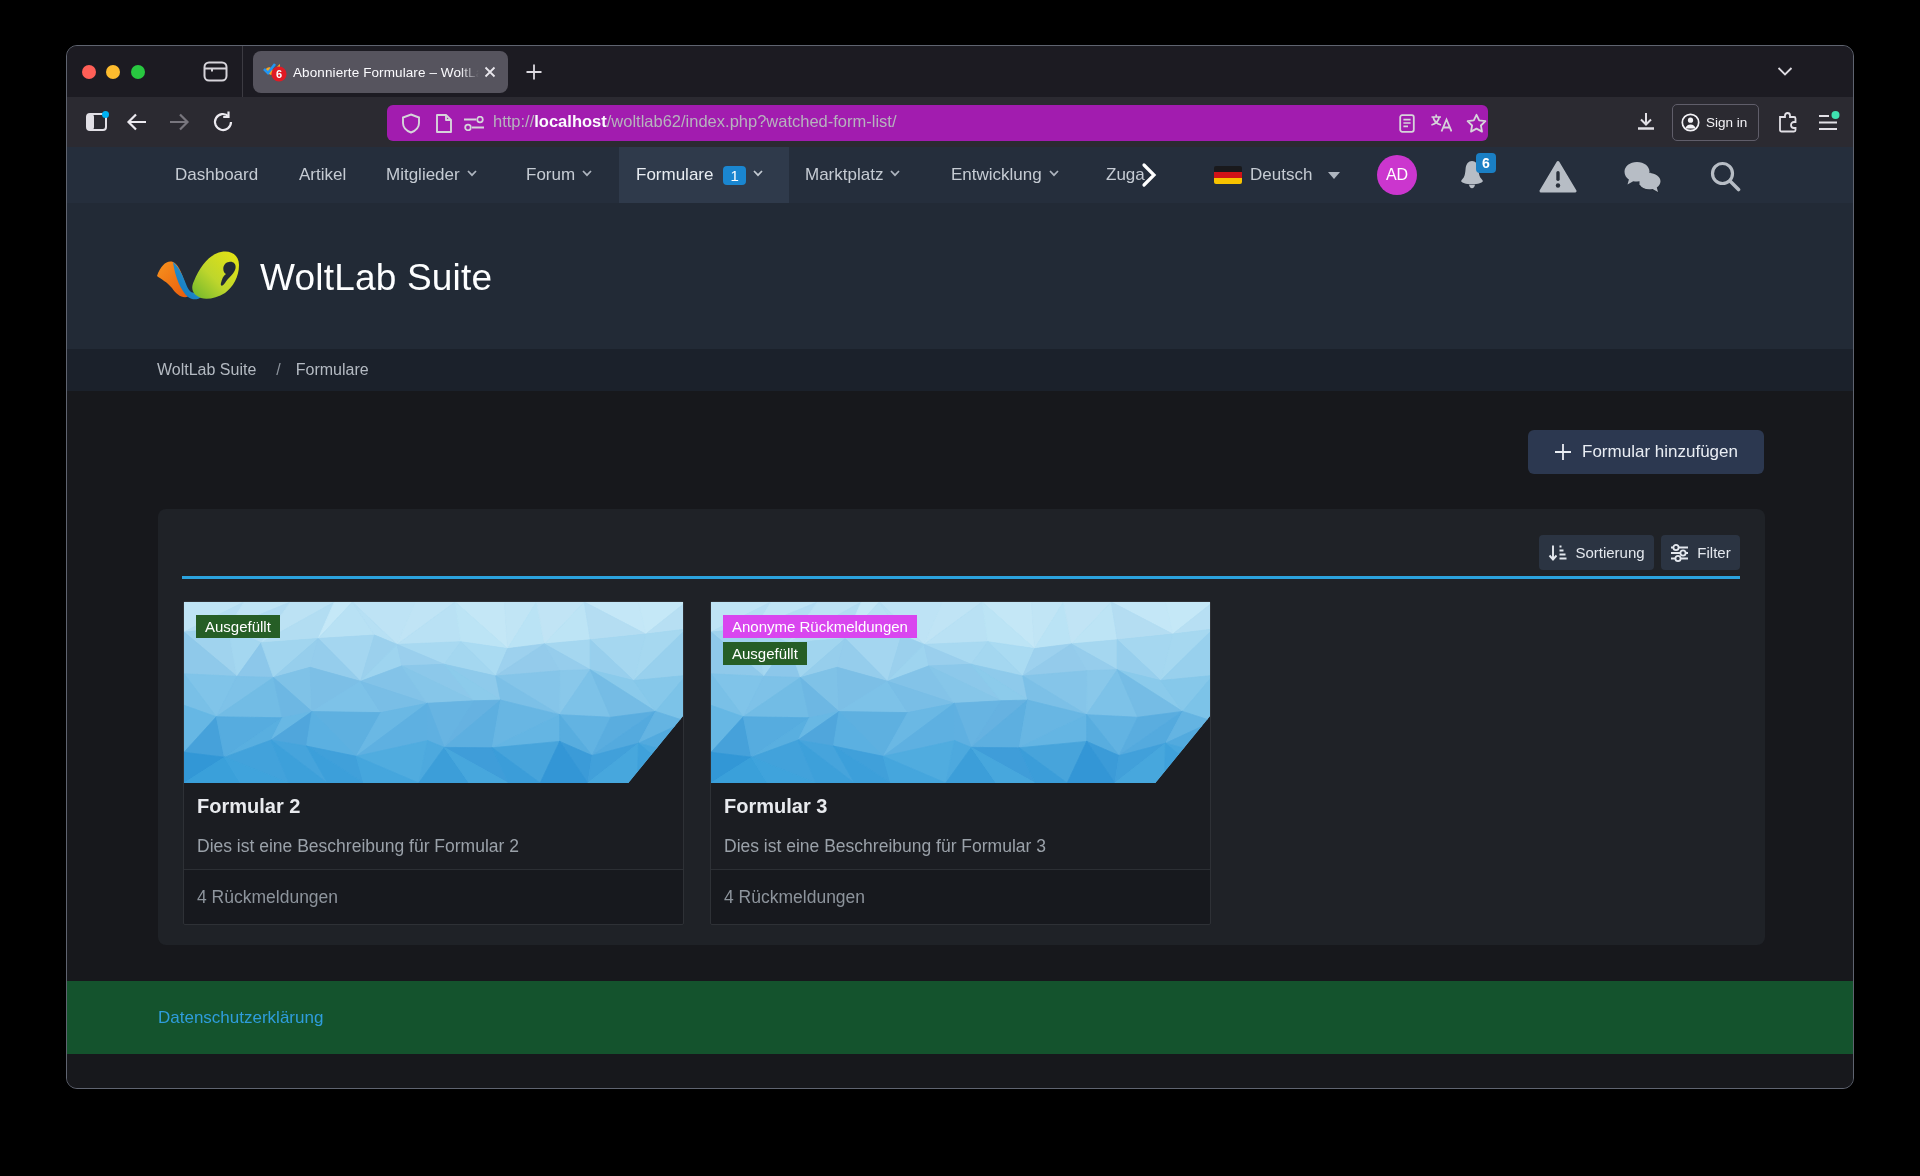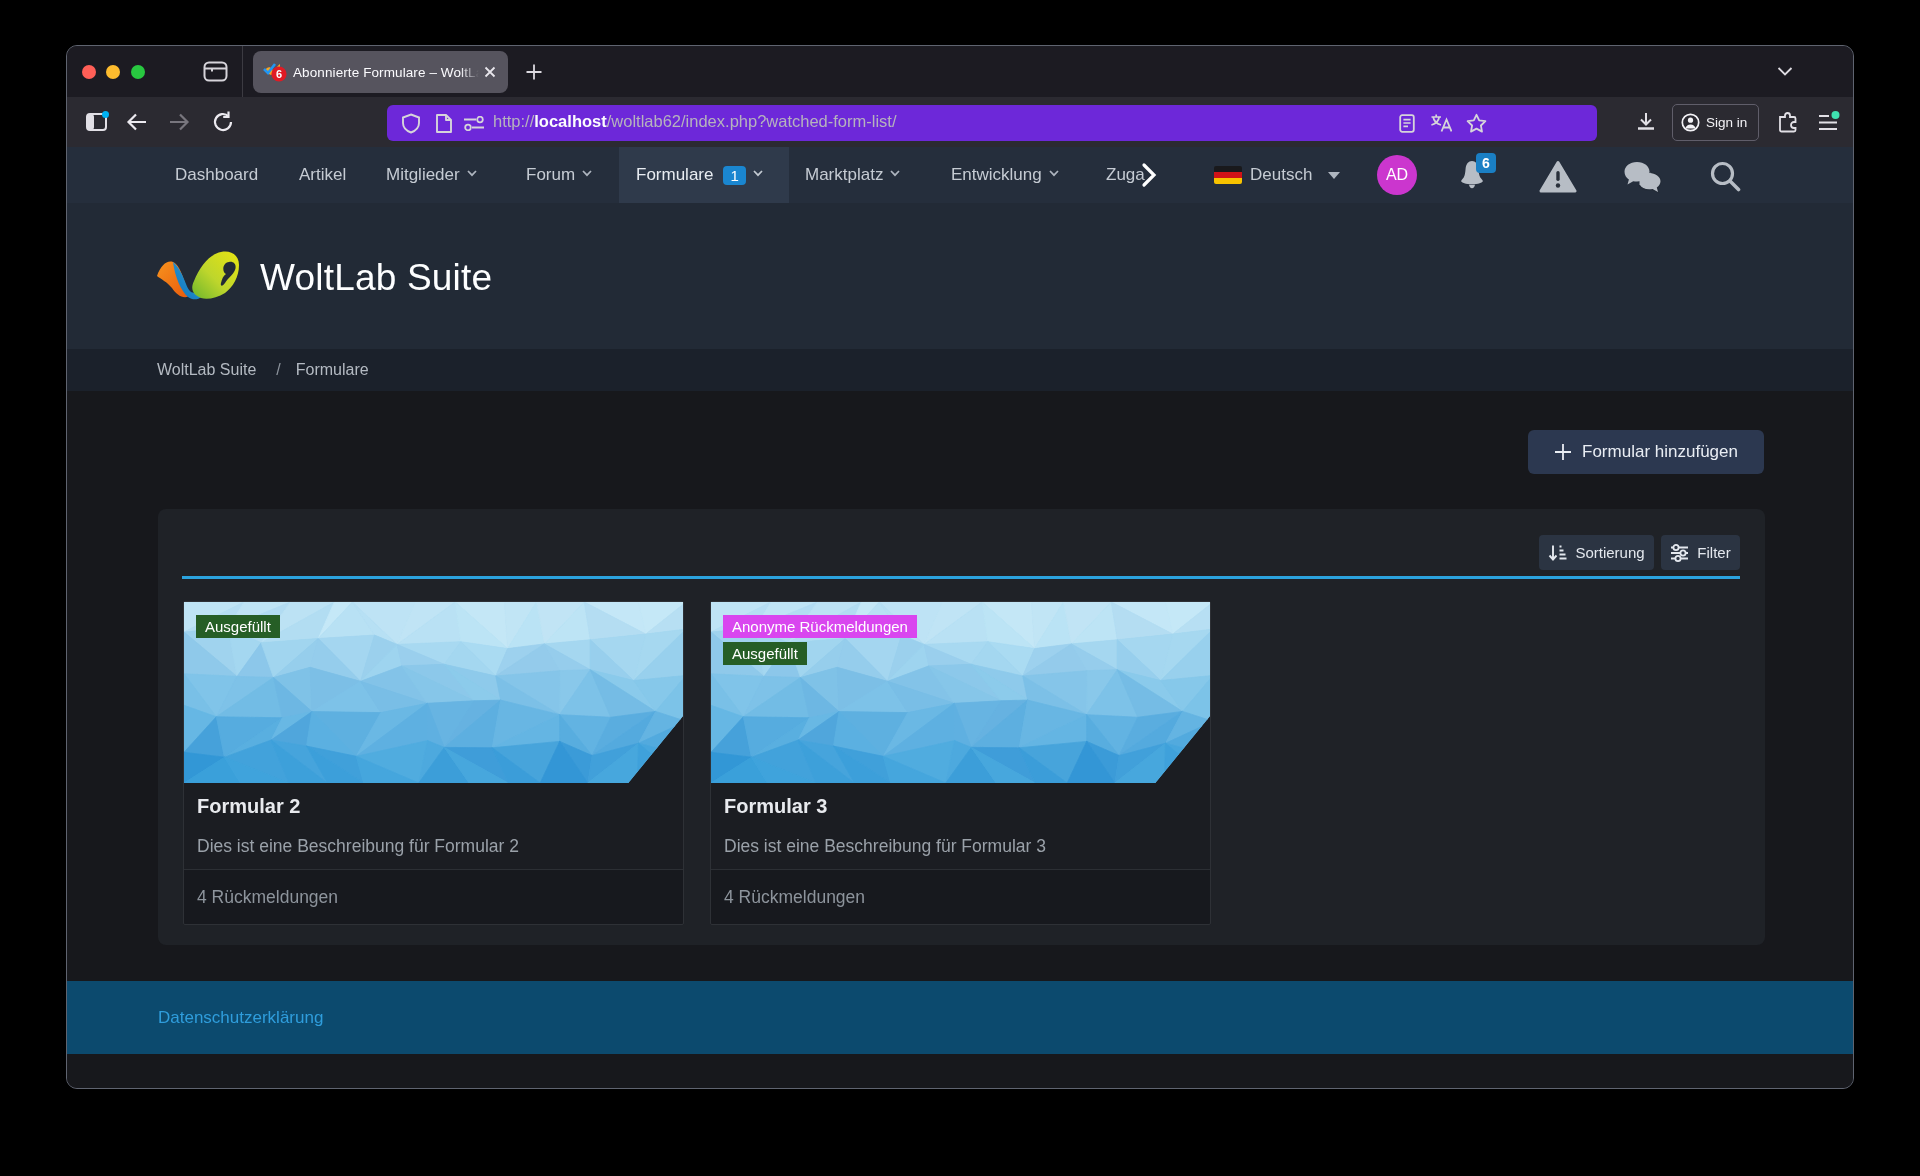--- a/index.html
+++ b/index.html
@@ -3,42 +3,42 @@
 <style>
 *{margin:0;padding:0;box-sizing:border-box}
 html,body{width:1920px;height:1176px;background:#000;font-family:"Liberation Sans",sans-serif;overflow:hidden}
 .abs{position:absolute}
 .win{position:absolute;left:66px;top:45px;width:1788px;height:1044px;border-radius:11px;background:#1c1b22;border:1px solid #5f6470;overflow:hidden}
 .tabbar{position:absolute;left:0;top:0;width:100%;height:51px;background:#1c1b22}
 .tl{position:absolute;top:19px;width:14px;height:14px;border-radius:50%}
 .vsep{position:absolute;left:175px;top:0;width:1px;height:51px;background:#3c3b42}
 .tab{position:absolute;left:186px;top:5px;width:255px;height:42px;background:#56545e;border-radius:8px;color:#fbfbfe;font-size:13.5px;display:flex;align-items:center}
 .toolbar{position:absolute;left:0;top:51px;width:100%;height:50px;background:#2b2a31}
-.urlbar{position:absolute;left:320px;top:8px;width:1210px;height:36px;background:#6d28d9;border-radius:6px;color:#b6b3bd;font-size:15.5px}
+.urlbar{position:absolute;left:320px;top:8px;width:1101px;height:36px;background:#a21caf;border-radius:6px;color:#b6b3bd;font-size:15.5px}
 .page{position:absolute;left:0;top:101px;width:100%;height:943px;background:#17181c}
 .menubar{position:absolute;left:0;top:0;width:100%;height:56px;background:#252e3c;color:#c5cbd3;font-size:17px}
 .mi{position:absolute;top:0;height:56px;display:flex;align-items:center;gap:7px}
 .chev{width:10px;height:10px;display:inline-block;position:relative;top:-2px}
 .logoband{position:absolute;left:0;top:56px;width:100%;height:146px;background:#222a36}
 .crumb{position:absolute;left:0;top:202px;width:100%;height:42px;background:#1b212b;color:#b4bac2;font-size:16px;display:flex;align-items:center}
 .main{position:absolute;left:0;top:244px;width:100%;height:590px;background:#17181c}
 .h1{position:absolute;left:90px;top:36px;font-size:33px;font-weight:bold;color:#dde0e4;letter-spacing:-0.9px}
 .addbtn{position:absolute;left:1461px;top:39px;width:236px;height:44px;background:#2c3850;border-radius:6px;color:#e9edf3;font-size:17px;display:flex;align-items:center;justify-content:center;gap:10px}
 .panel{position:absolute;left:91px;top:118px;width:1607px;height:436px;background:#1f2227;border-radius:8px}
 .tbtn{position:absolute;top:26px;height:35px;background:#2b3442;border-radius:4px;color:#e4e8ee;font-size:15px;display:flex;align-items:center;justify-content:center;gap:8px}
 .blueline{position:absolute;left:24px;top:67px;width:1558px;height:3px;background:#2ba3de}
 .card{position:absolute;top:92px;width:501px;height:324px;background:#1b1d22;border:1px solid #2e3136;border-radius:2px}
 .cimg{position:absolute;left:0;top:0;width:499px;height:181px;overflow:hidden}
 .badge{display:inline-block;border-radius:0;color:#fff;font-size:15px;padding:3px 9px;margin-bottom:4px}
 .bgreen{background:#265e26}
 .bnavy{background:#d946ef}
 .ctitle{position:absolute;left:13px;top:193px;font-size:20px;font-weight:bold;color:#e8eaee}
 .cdesc{position:absolute;left:13px;top:234px;font-size:17.5px;color:#9aa1a9}
 .cfoot{position:absolute;left:0;top:267px;width:499px;height:55px;background:#17191e;border-top:1px solid #2c2f34;color:#8d949c;font-size:17.5px;display:flex;align-items:center;padding-left:13px;border-radius:0 0 2px 2px}
-.footer{position:absolute;left:0;top:834px;width:100%;height:73px;background:#0c4a6e}
+.footer{position:absolute;left:0;top:834px;width:100%;height:73px;background:#14532d}
 .flink{position:absolute;left:91px;top:27px;font-size:17px;color:#2f9ddc}
 .bottomband{position:absolute;left:0;top:907px;width:100%;height:36px;background:#273040;color:#e8eaee;font-size:15px;text-align:center}
 svg{display:block}
 </style></head>
 <body>
 <div class="win">
 
 <div class="tabbar">
   <div class="tl" style="left:15px;background:#ff5f57"></div>
   <div class="tl" style="left:39px;background:#febc2e"></div>

